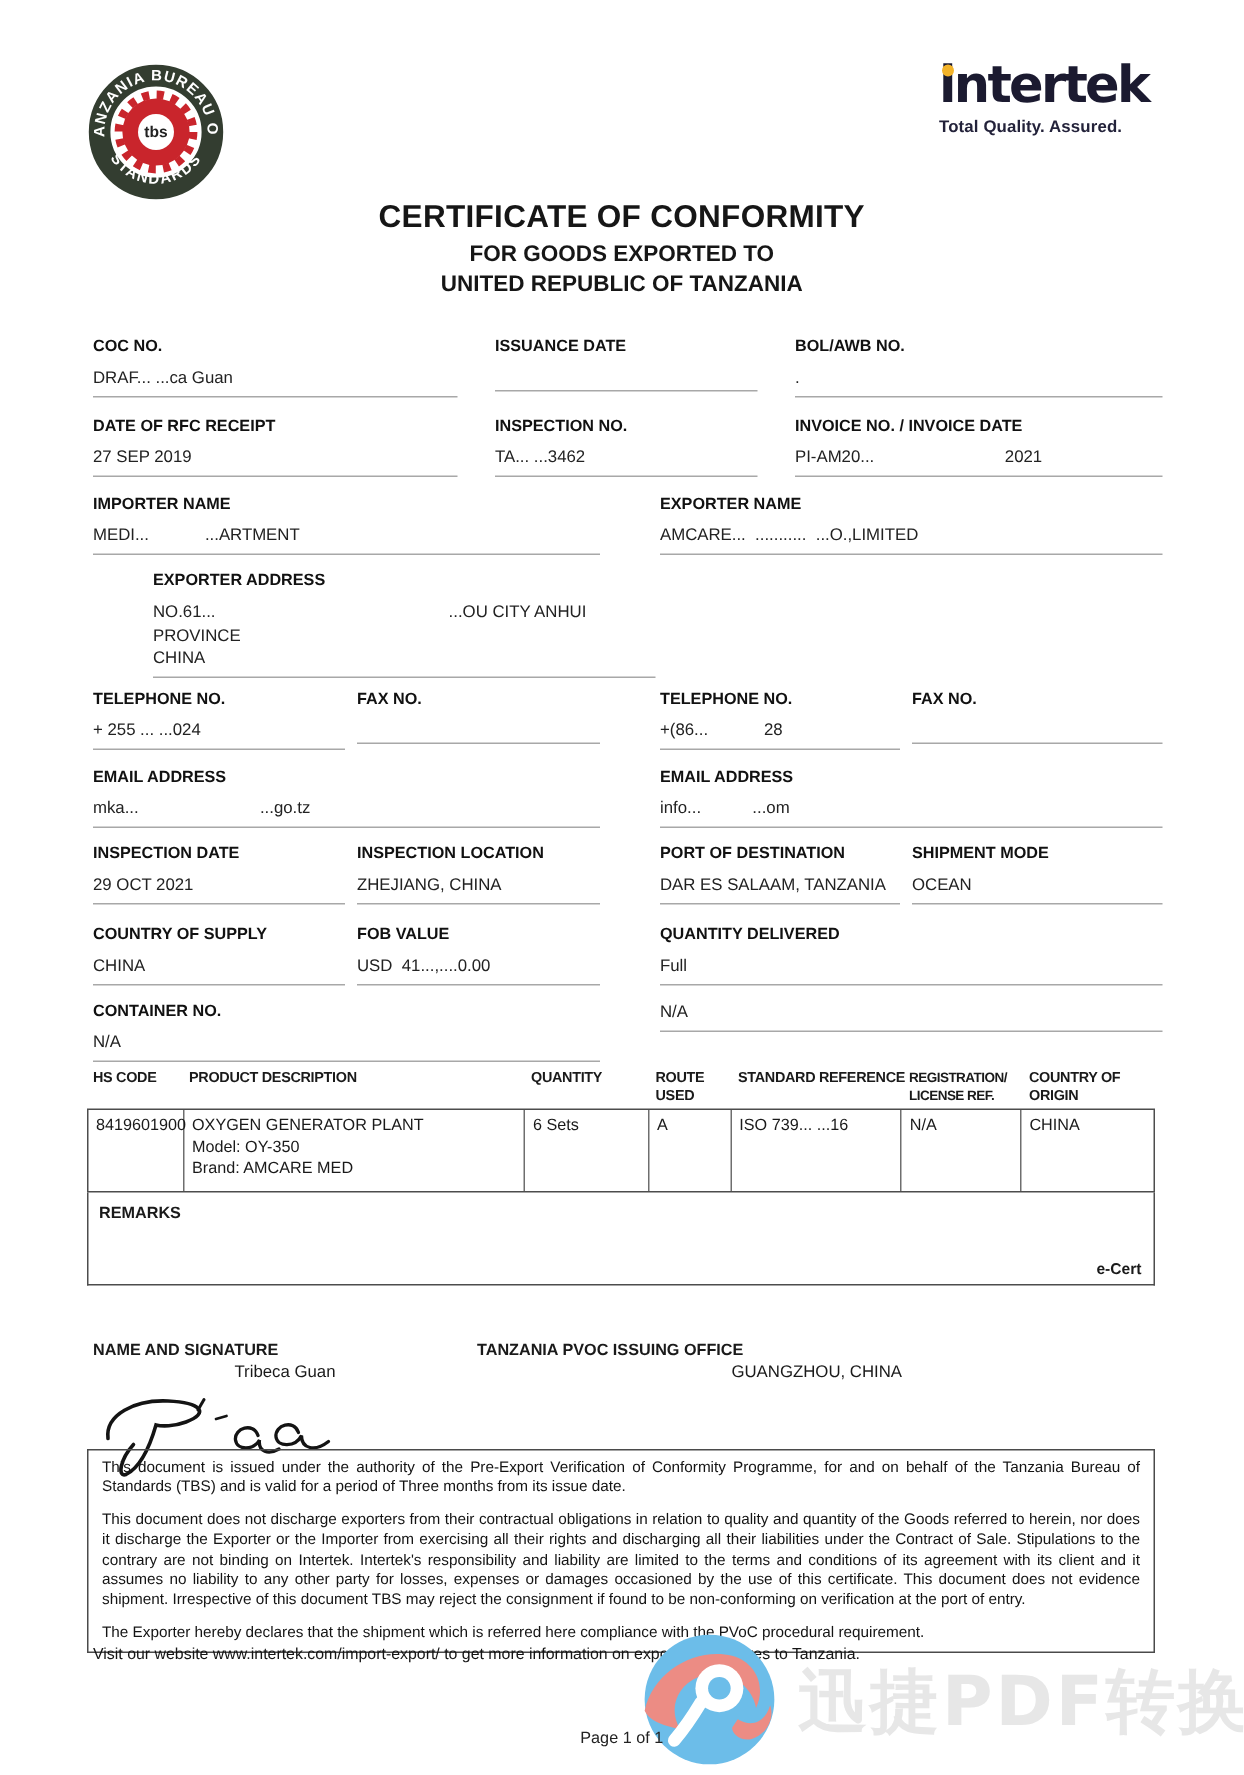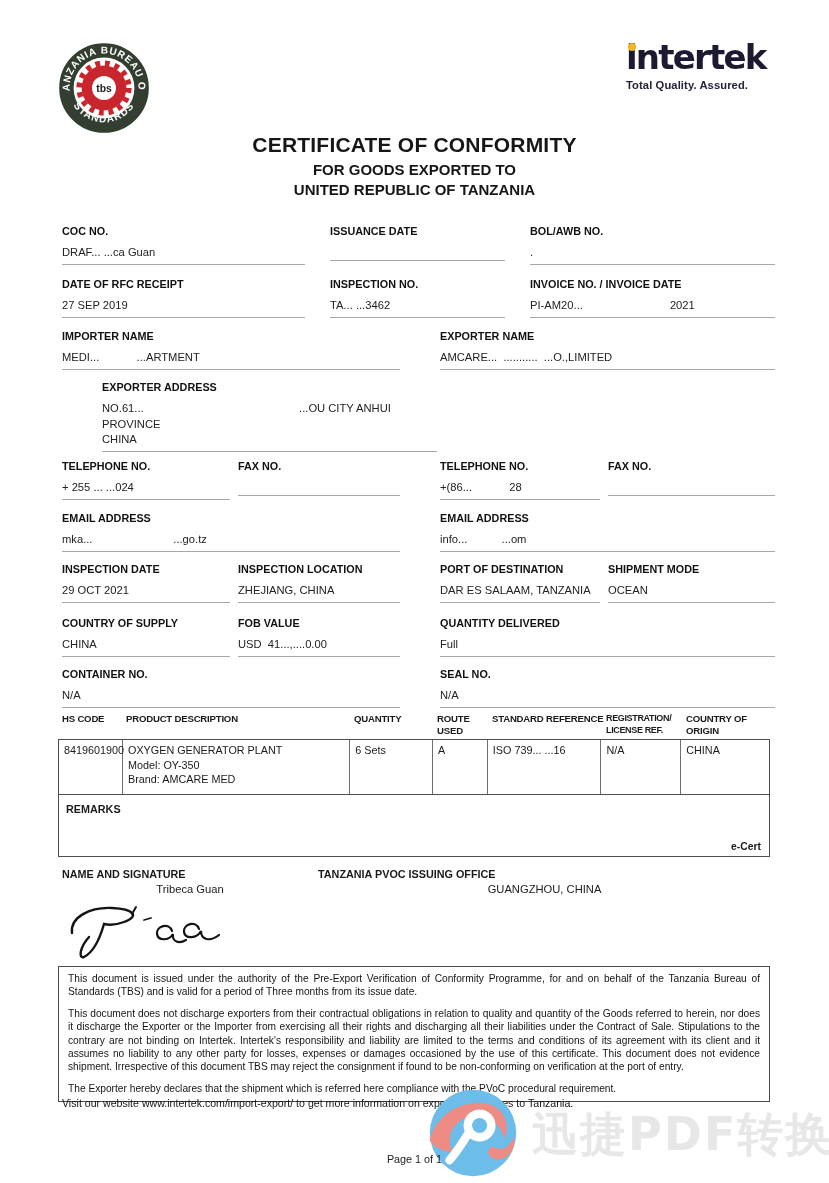--- a/index.html
+++ b/index.html
@@ -49,21 +49,21 @@
   .c1{width:64px} .c2{width:228px} .c3{width:83px} .c4{width:55px}
   .c5{width:114px} .c6{width:80px} .c7{width:88px}
   .gremarks { position:relative; border:1px solid #4d4d4d; border-top:none; height:62px; padding:4px 7px; }
   .rlabel { font-size:10.8px; font-weight:bold; }
   .ecert { position:absolute; right:8px; bottom:4px; font-size:10.4px; font-weight:bold; }
 
   
   .sigblock { position:absolute; left:62px; top:868px; width:709px; display:flex; }
   .sigleft { width:256px; }
   .sigright { flex:1; }
-  .siglabel { font-size:10.8px; font-weight:bold; margin-bottom:3px; }
+  .siglabel { font-size:10.8px; font-weight:bold; margin-bottom:3px;margin-top:26px; }
   .sigval { font-size:11.2px;text-align:center; }
   .sig { margin-top:6px; margin-left:4px; }
 
   
   .legal { position:absolute; left:58px; top:966px; width:712px; border:1px solid #4a4a4a;
            padding:5px 9px 6px; }
   .legal p { font-size:10.2px; line-height:13.4px; text-align:justify; color:#141414; }
   .legal p + p { margin-top:8px; }
   .website { position:absolute; left:62px; top:1097px; font-size:10.6px; color:#141414; }
 
@@ -226,21 +226,20 @@
       <div class="fv">Full</div>
     </div>
   </div>
 
   <div class="row" id="r9">
     <div class="fld w338">
       <div class="fl">CONTAINER NO.</div>
       <div class="fv">N/A</div>
     </div>
     <div class="fld w335r">
-      <div class="fl">SEAL NO.</div>
       <div class="fv">N/A</div>
     </div>
   </div>
 
   <div class="tablewrap">
     <div class="ghead">
       <div class="c c1">HS CODE</div>
       <div class="c c2">PRODUCT DESCRIPTION</div>
       <div class="c c3">QUANTITY</div>
       <div class="c c4">ROUTE USED</div>

